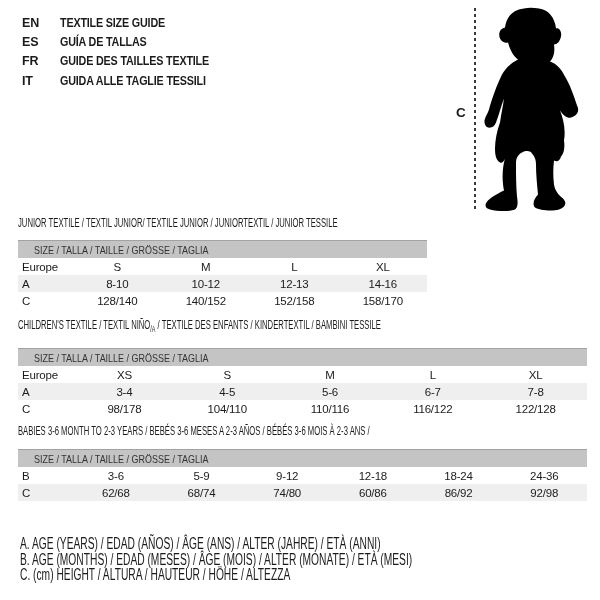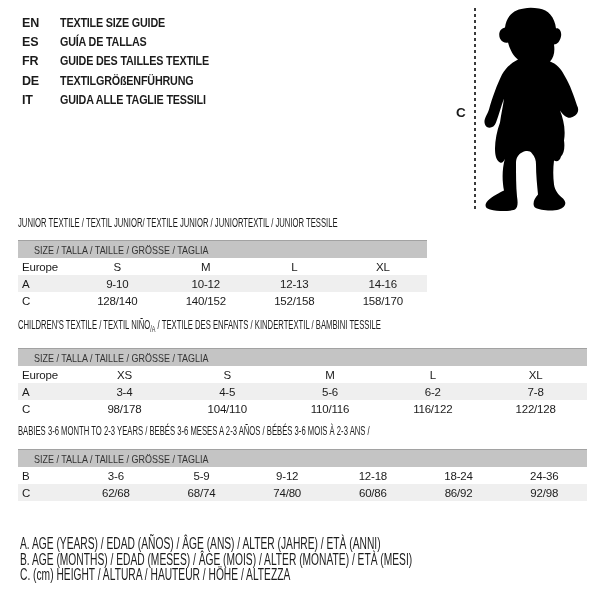--- a/index.html
+++ b/index.html
@@ -63,24 +63,20 @@
       <span class="lcode">EN</span>
       <span class="ltit">TEXTILE SIZE GUIDE</span>
     </div>
     <div class="lrow">
       <span class="lcode">ES</span>
       <span class="ltit">GUÍA DE TALLAS</span>
     </div>
     <div class="lrow">
       <span class="lcode">FR</span>
       <span class="ltit">GUIDE DES TAILLES TEXTILE</span>
-    </div>
-    <div class="lrow">
-      <span class="lcode">DE</span>
-      <span class="ltit">TEXTILGRÖßENFÜHRUNG</span>
     </div>
     <div class="lrow">
       <span class="lcode">IT</span>
       <span class="ltit">GUIDA ALLE TAGLIE TESSILI</span>
     </div>
   </section>
 
 <span class="clabel">C</span>
 <div class="dash"></div>
 <svg class="baby" viewBox="0 0 108 205" aria-hidden="true">
@@ -137,21 +133,21 @@
         </div>
         <div class="row">
           <span class="cl">Europe</span>
           <span class="cv">S</span>
           <span class="cv">M</span>
           <span class="cv">L</span>
           <span class="cv">XL</span>
         </div>
         <div class="row shade">
           <span class="cl">A</span>
-          <span class="cv">9-10</span>
+          <span class="cv">8-10</span>
           <span class="cv">10-12</span>
           <span class="cv">12-13</span>
           <span class="cv">14-16</span>
         </div>
         <div class="row">
           <span class="cl">C</span>
           <span class="cv">128/140</span>
           <span class="cv">140/152</span>
           <span class="cv">152/158</span>
           <span class="cv">158/170</span>
@@ -170,21 +166,21 @@
           <span class="cv">S</span>
           <span class="cv">M</span>
           <span class="cv">L</span>
           <span class="cv">XL</span>
         </div>
         <div class="row shade">
           <span class="cl">A</span>
           <span class="cv">3-4</span>
           <span class="cv">4-5</span>
           <span class="cv">5-6</span>
-          <span class="cv">6-2</span>
+          <span class="cv">6-7</span>
           <span class="cv">7-8</span>
         </div>
         <div class="row">
           <span class="cl">C</span>
           <span class="cv">98/178</span>
           <span class="cv">104/110</span>
           <span class="cv">110/116</span>
           <span class="cv">116/122</span>
           <span class="cv">122/128</span>
         </div>

